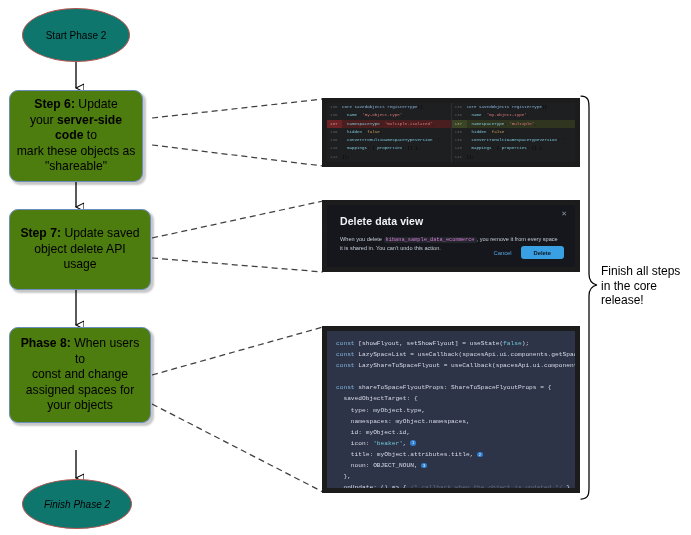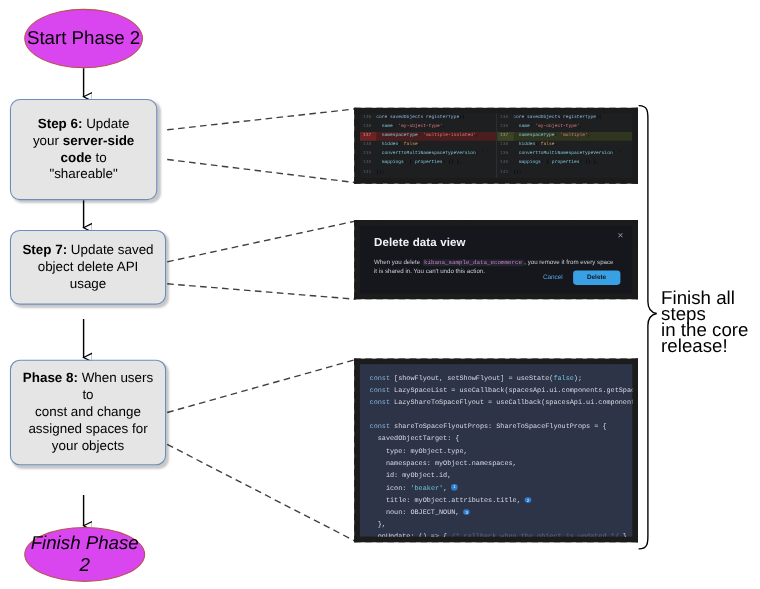--- a/index.html
+++ b/index.html
@@ -8,25 +8,25 @@
     font-family:"Liberation Sans", sans-serif;
     position:relative;overflow:hidden;
   }
   #canvas{position:absolute;left:0;top:0;width:691px;height:535px;}
   .svg-layer{position:absolute;left:0;top:0;width:691px;height:535px;pointer-events:none;}
 
   
   .node{position:absolute;box-sizing:border-box;display:flex;align-items:center;
         justify-content:center;text-align:center;}
   .ellipse{
-    border-radius:50%;background:#d946ef;border:1.4px solid #b85450;
-    color:#000;font-size:17px;
+    border-radius:50%;background:#0f766e;border:1.4px solid #b85450;
+    color:#000;font-size:10px;
   }
   .procbox{
-    background:#e5e5e5;border:1.4px solid #6c8ebf;border-radius:9px;
+    background:#4d7c0f;border:1.4px solid #6c8ebf;border-radius:9px;
     color:#000;font-size:12.2px;line-height:15.4px;padding:4px 6px;
     box-shadow:2.5px 2.5px 2px rgba(0,0,0,0.22);
   }
   .procbox b{font-weight:bold;}
 
   
   .shot{position:absolute;box-sizing:border-box;
         border:2.5px dashed #1b1b1b;background:#1c1c1c;overflow:hidden;}
   .shot-inner{position:absolute;left:3px;top:3px;right:3px;bottom:3px;overflow:hidden;}
 
@@ -62,21 +62,21 @@
   .codeblock{width:100%;height:100%;background:#2e3448;padding:7px 0 0 9px;box-sizing:border-box;}
   .cline{font-family:"Liberation Mono",monospace;font-size:6.2px;line-height:11.1px;
       white-space:pre;color:#d6dae6;}
   .c-kw{color:#7fb4dd;} .c-str{color:#6fc5d8;}
   .c-cm{color:#5f677e;}
   .badge{display:inline-block;width:5.6px;height:5.6px;border-radius:50%;
       background:#2f7fd0;color:#fff;font-size:4px;line-height:5.6px;text-align:center;
       font-family:"Liberation Sans",sans-serif;vertical-align:middle;}
 
   
-  .brace-note{position:absolute;color:#000;font-size:17px;line-height:14.6px;}
+  .brace-note{position:absolute;color:#000;font-size:12px;line-height:14.6px;}
 </style>
 </head>
 <body>
 
 <div id="canvas">
 
   <svg class="svg-layer" viewBox="0 0 691 535" xmlns="http://www.w3.org/2000/svg">
     <defs>
       <marker id="arrowhead" markerWidth="10" markerHeight="10" refX="5" refY="8" orient="auto" markerUnits="userSpaceOnUse">
         <path d="M1,0 L9,0 L5,8 Z" fill="#ffffff" stroke="#000000" stroke-width="1.1"></path>
@@ -107,25 +107,26 @@
   </svg>
 
   <div class="node ellipse" style="left:22px;top:8px;width:108px;height:54px;">
     <span>Start Phase 2</span>
   </div>
 
   <div class="node procbox" style="left:9px;top:90px;width:134px;height:92px;">
     <div>
       <div><b>Step 6:</b><span> Update</span></div>
       <div><span>your </span><b>server-side code</b><span> to</span></div>
+      <div>mark these objects as</div>
       <div>"shareable"</div>
     </div>
   </div>
 
-  <div class="node procbox" style="left:9px;top:209px;width:142px;height:68px;justify-content:center;">
+  <div class="node procbox" style="left:9px;top:209px;width:142px;height:81px;justify-content:center;">
     <div>
       <div><b>Step 7:</b><span> Update saved</span></div>
       <div>object delete API usage</div>
     </div>
   </div>
 
   <div class="node procbox" style="left:9px;top:327px;width:142px;height:96px;">
     <div>
       <div><b>Phase 8:</b><span> When users to</span></div>
       <div>const and change</div>

